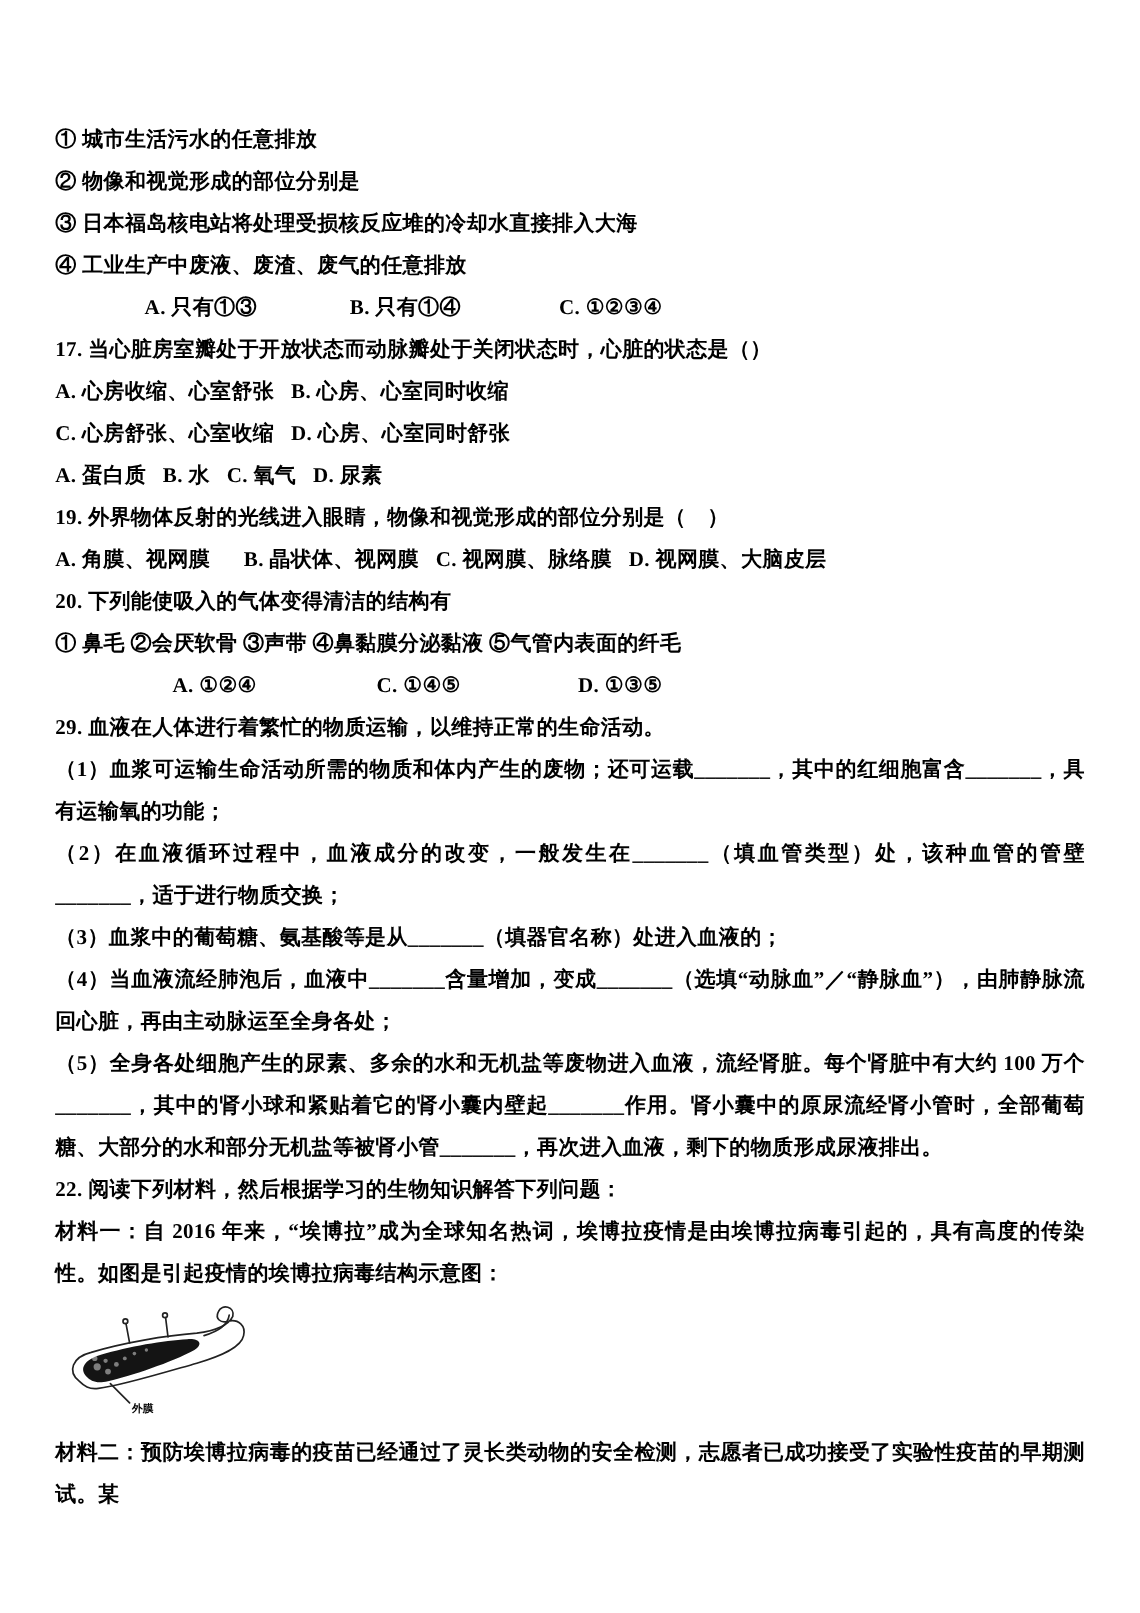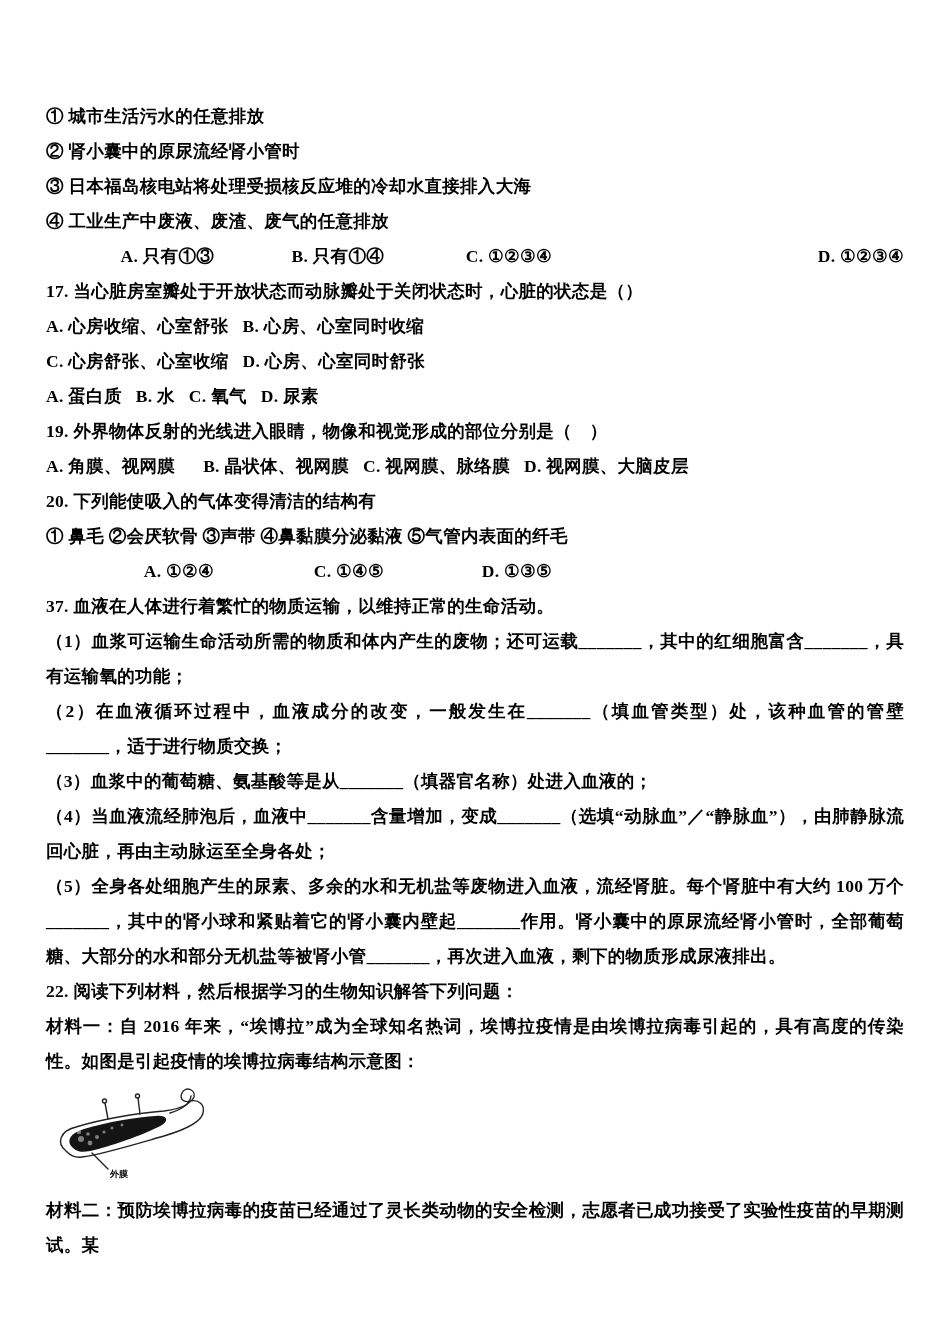--- a/index.html
+++ b/index.html
@@ -30,43 +30,42 @@
   .figure { margin: 6px 0 0 6px; height: 108px; text-decoration: underline; }
   .fig-label { font-size: 9px; font-weight: 600; fill: #000; }
   svg .stroke { fill: none; stroke: #222; stroke-width: 1.4; stroke-linecap: round; }
 </style>
 </head>
 <body>
 
 <div class="page">
   <div>
       <div class="line">① 城市生活污水的任意排放</div>
-      <div class="line">② 肾小囊中的原尿流经肾小管时</div>
+      <div class="line">② 物像和视觉形成的部位分别是</div>
       <div class="line">③ 日本福岛核电站将处理受损核反应堆的冷却水直接排入大海</div>
       <div class="line">④ 工业生产中废液、废渣、废气的任意排放</div>
       <div class="line cols4">
         <span>A. 只有①③</span>
         <span>B. 只有①④</span>
         <span>C. ①②③④</span>
-        <span>D. ①②③④</span>
       </div>
       <div class="line">17. 当心脏房室瓣处于开放状态而动脉瓣处于关闭状态时，心脏的状态是（）</div>
       <div class="line">A. 心房收缩、心室舒张   B. 心房、心室同时收缩</div>
       <div class="line">C. 心房舒张、心室收缩   D. 心房、心室同时舒张</div>
       <div class="line">A. 蛋白质   B. 水   C. 氧气   D. 尿素</div>
       <div class="line">19. 外界物体反射的光线进入眼睛，物像和视觉形成的部位分别是（　）</div>
       <div class="line">A. 角膜、视网膜      B. 晶状体、视网膜   C. 视网膜、脉络膜   D. 视网膜、大脑皮层</div>
       <div class="line">20. 下列能使吸入的气体变得清洁的结构有</div>
       <div class="line">① 鼻毛 ②会厌软骨 ③声带 ④鼻黏膜分泌黏液 ⑤气管内表面的纤毛</div>
       <div class="line cols4">
         <span>A. ①②④</span>
         <span>C. ①④⑤</span>
         <span>D. ①③⑤</span>
       </div>
-      <div class="line">37. 血液在人体进行着繁忙的物质运输，以维持正常的生命活动。</div>
+      <div class="line">29. 血液在人体进行着繁忙的物质运输，以维持正常的生命活动。</div>
       <div class="line">（1）血浆可运输生命活动所需的物质和体内产生的废物；还可运载_______，其中的红细胞富含_______，具有运输氧的功能；</div>
       <div class="line">（2）在血液循环过程中，血液成分的改变，一般发生在_______（填血管类型）处，该种血管的管壁_______，适于进行物质交换；</div>
       <div class="line">（3）血浆中的葡萄糖、氨基酸等是从_______（填器官名称）处进入血液的；</div>
       <div class="line">（4）当血液流经肺泡后，血液中_______含量增加，变成_______（选填“动脉血”／“静脉血”），由肺静脉流回心脏，再由主动脉运至全身各处；</div>
       <div class="line">（5）全身各处细胞产生的尿素、多余的水和无机盐等废物进入血液，流经肾脏。每个肾脏中有大约 100 万个_______，其中的肾小球和紧贴着它的肾小囊内壁起_______作用。肾小囊中的原尿流经肾小管时，全部葡萄糖、大部分的水和部分无机盐等被肾小管_______，再次进入血液，剩下的物质形成尿液排出。</div>
       <div class="line">22. 阅读下列材料，然后根据学习的生物知识解答下列问题：</div>
       <div class="line">材料一：自 2016 年来，“埃博拉”成为全球知名热词，埃博拉疫情是由埃博拉病毒引起的，具有高度的传染性。如图是引起疫情的埃博拉病毒结构示意图：</div>
   <figure class="figure">
     <svg width="178" height="106" viewBox="0 0 178 106" aria-hidden="true">
 

